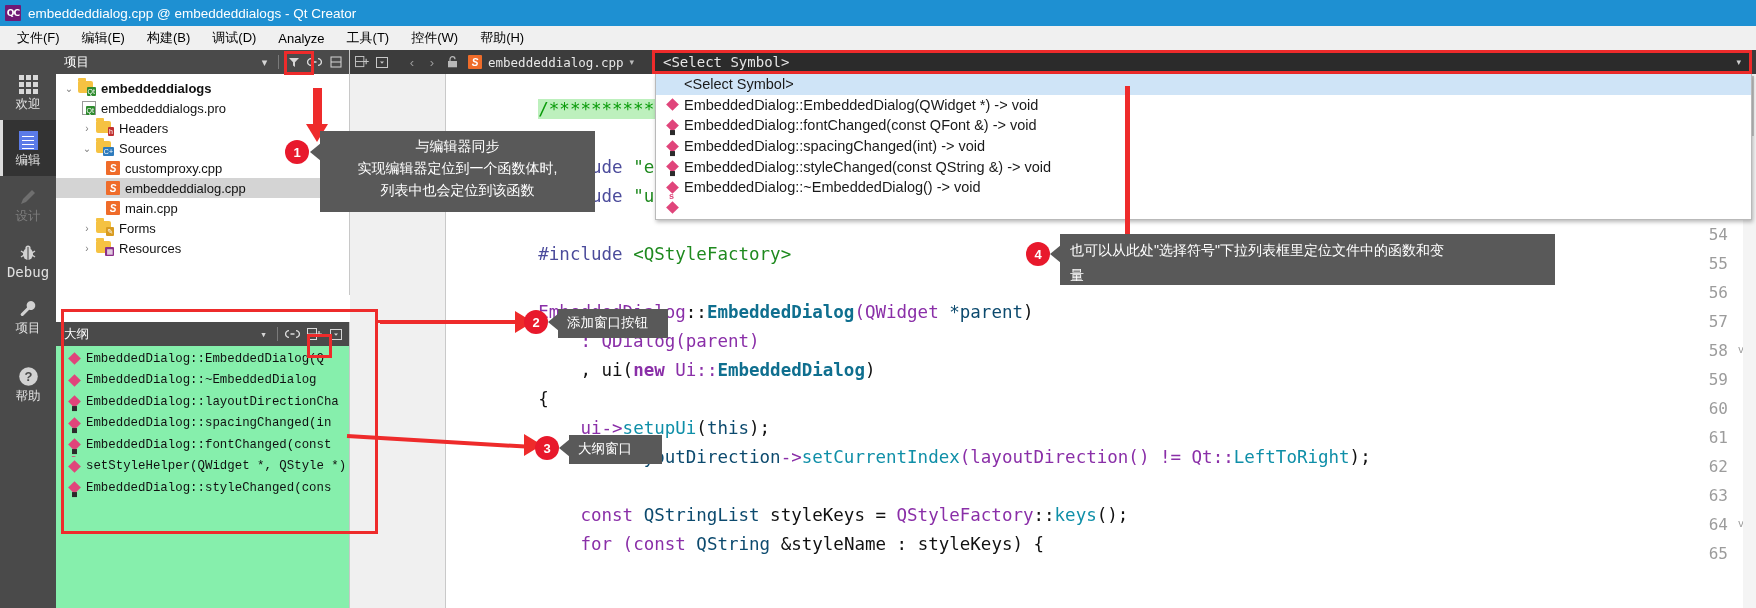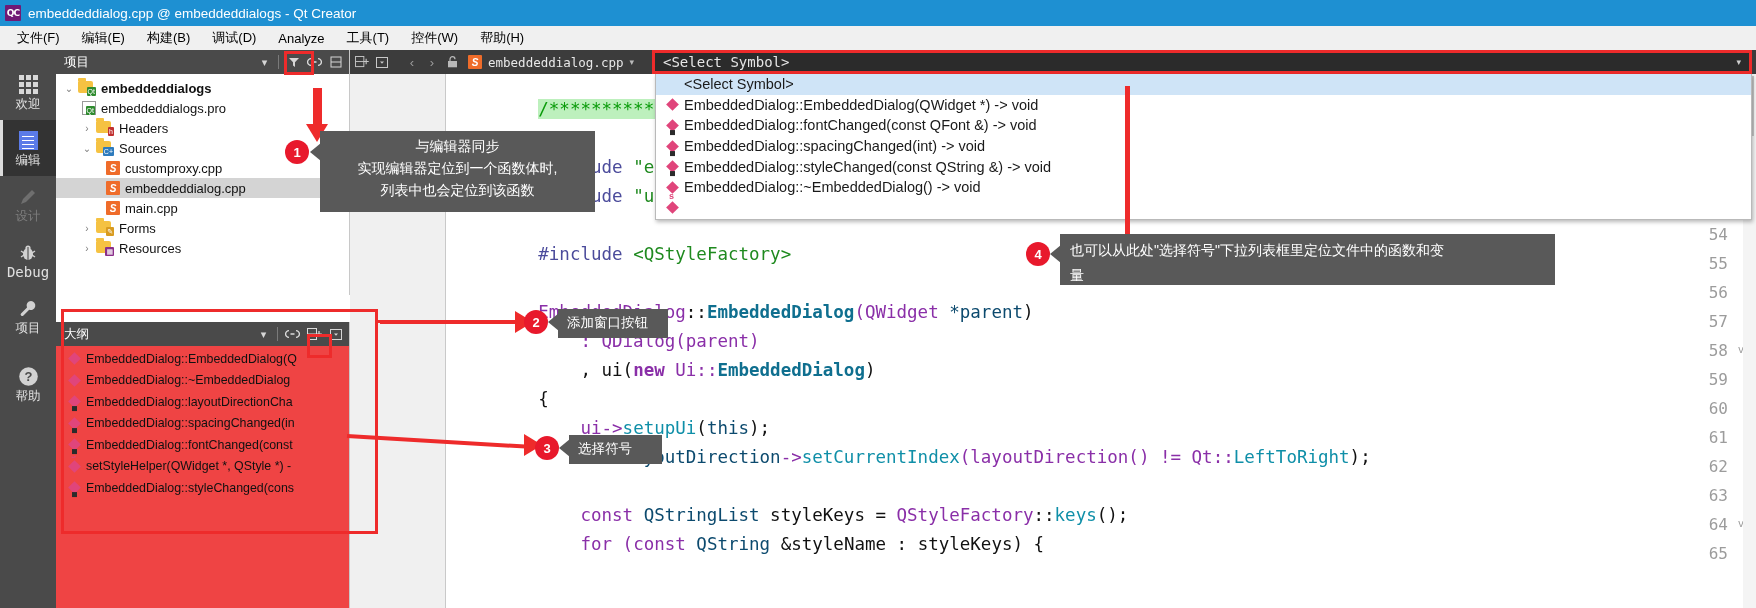--- a/index.html
+++ b/index.html
@@ -91,21 +91,21 @@
   .fileico { width: 14px; height: 14px; background: #fff; border: 1px solid #9a9a9a;
     margin-right: 5px; position: relative; }
   .cppico { width: 14px; height: 14px; background: #ef6c2a; color: #fff; font-weight: bold;
     font-size: 10px; display:flex; align-items:center; justify-content:center;
     margin-right: 5px; border-radius: 1px; font-style: italic; }
   .tname.bold { font-weight: bold; }
 
   
   .outlinepanel {
     position: absolute; left: 56px; top: 322px; width: 294px; height: 286px;
-    background: #ef4444; border-right: 1px solid #c8c8c8;
+    background: #86efac; border-right: 1px solid #c8c8c8; font-family: Liberation Mono, monospace;
   }
   .olist { font-size: 12.4px; color: #111; padding-top: 2px; }
   .orow { display: flex; align-items: center; height: 21.5px; padding-left: 14px;
     white-space: nowrap; overflow: hidden; text-align: center; }
   .dia { width: 9px; height: 9px; background: #e0457b; transform: rotate(45deg);
     margin-right: 7px; flex: none; }
   .dia.lock { background: #e0457b; position: relative; }
   .dia.lock:after {
     content: ""; position: absolute; width: 5px; height: 5px; background: #2b2b2b;
     right: -3px; bottom: -3px; transform: rotate(-45deg);
@@ -591,21 +591,21 @@
   <div class="arrowline" style="left:380px; top:320px; width:138px; height:4px;"></div>
   <div class="arrowhead ah-right" style="left:515px; top:311px;"></div>
   <div class="bullet" style="left:524px; top:310px;">2</div>
   <div class="tipnotch" style="left:548px; top:313px;"></div>
   <div class="tip small" style="left:558px; top:309px; width:110px; height:29px; line-height:22px;">添加窗口按钮</div>
 
   <div class="arrowline" style="left:347px; top:434px; width:183px; height:4px; transform: rotate(3.4deg); transform-origin: left center;"></div>
   <div class="arrowhead ah-right" style="left:524px; top:434px;"></div>
   <div class="bullet" style="left:535px; top:436px;">3</div>
   <div class="tipnotch" style="left:559px; top:439px;"></div>
-  <div class="tip small" style="left:569px; top:435px; width:93px; height:29px; line-height:22px;">选择符号</div>
+  <div class="tip small" style="left:569px; top:435px; width:93px; height:29px; line-height:22px;">大纲窗口</div>
 
   <div class="arrowline" style="left:1125px; top:86px; width:5px; height:155px;"></div>
   <div class="arrowhead ah-down" style="left:1117px; top:238px;"></div>
   <div class="bullet" style="left:1026px; top:242px;">4</div>
   <div class="tipnotch" style="left:1050px; top:245px;"></div>
   <div class="tip" style="left:1060px; top:234px; width:495px; height:51px; line-height:25px;">也可以从此处"选择符号"下拉列表框里定位文件中的函数和变
 量</div>
 
 </div>
 

